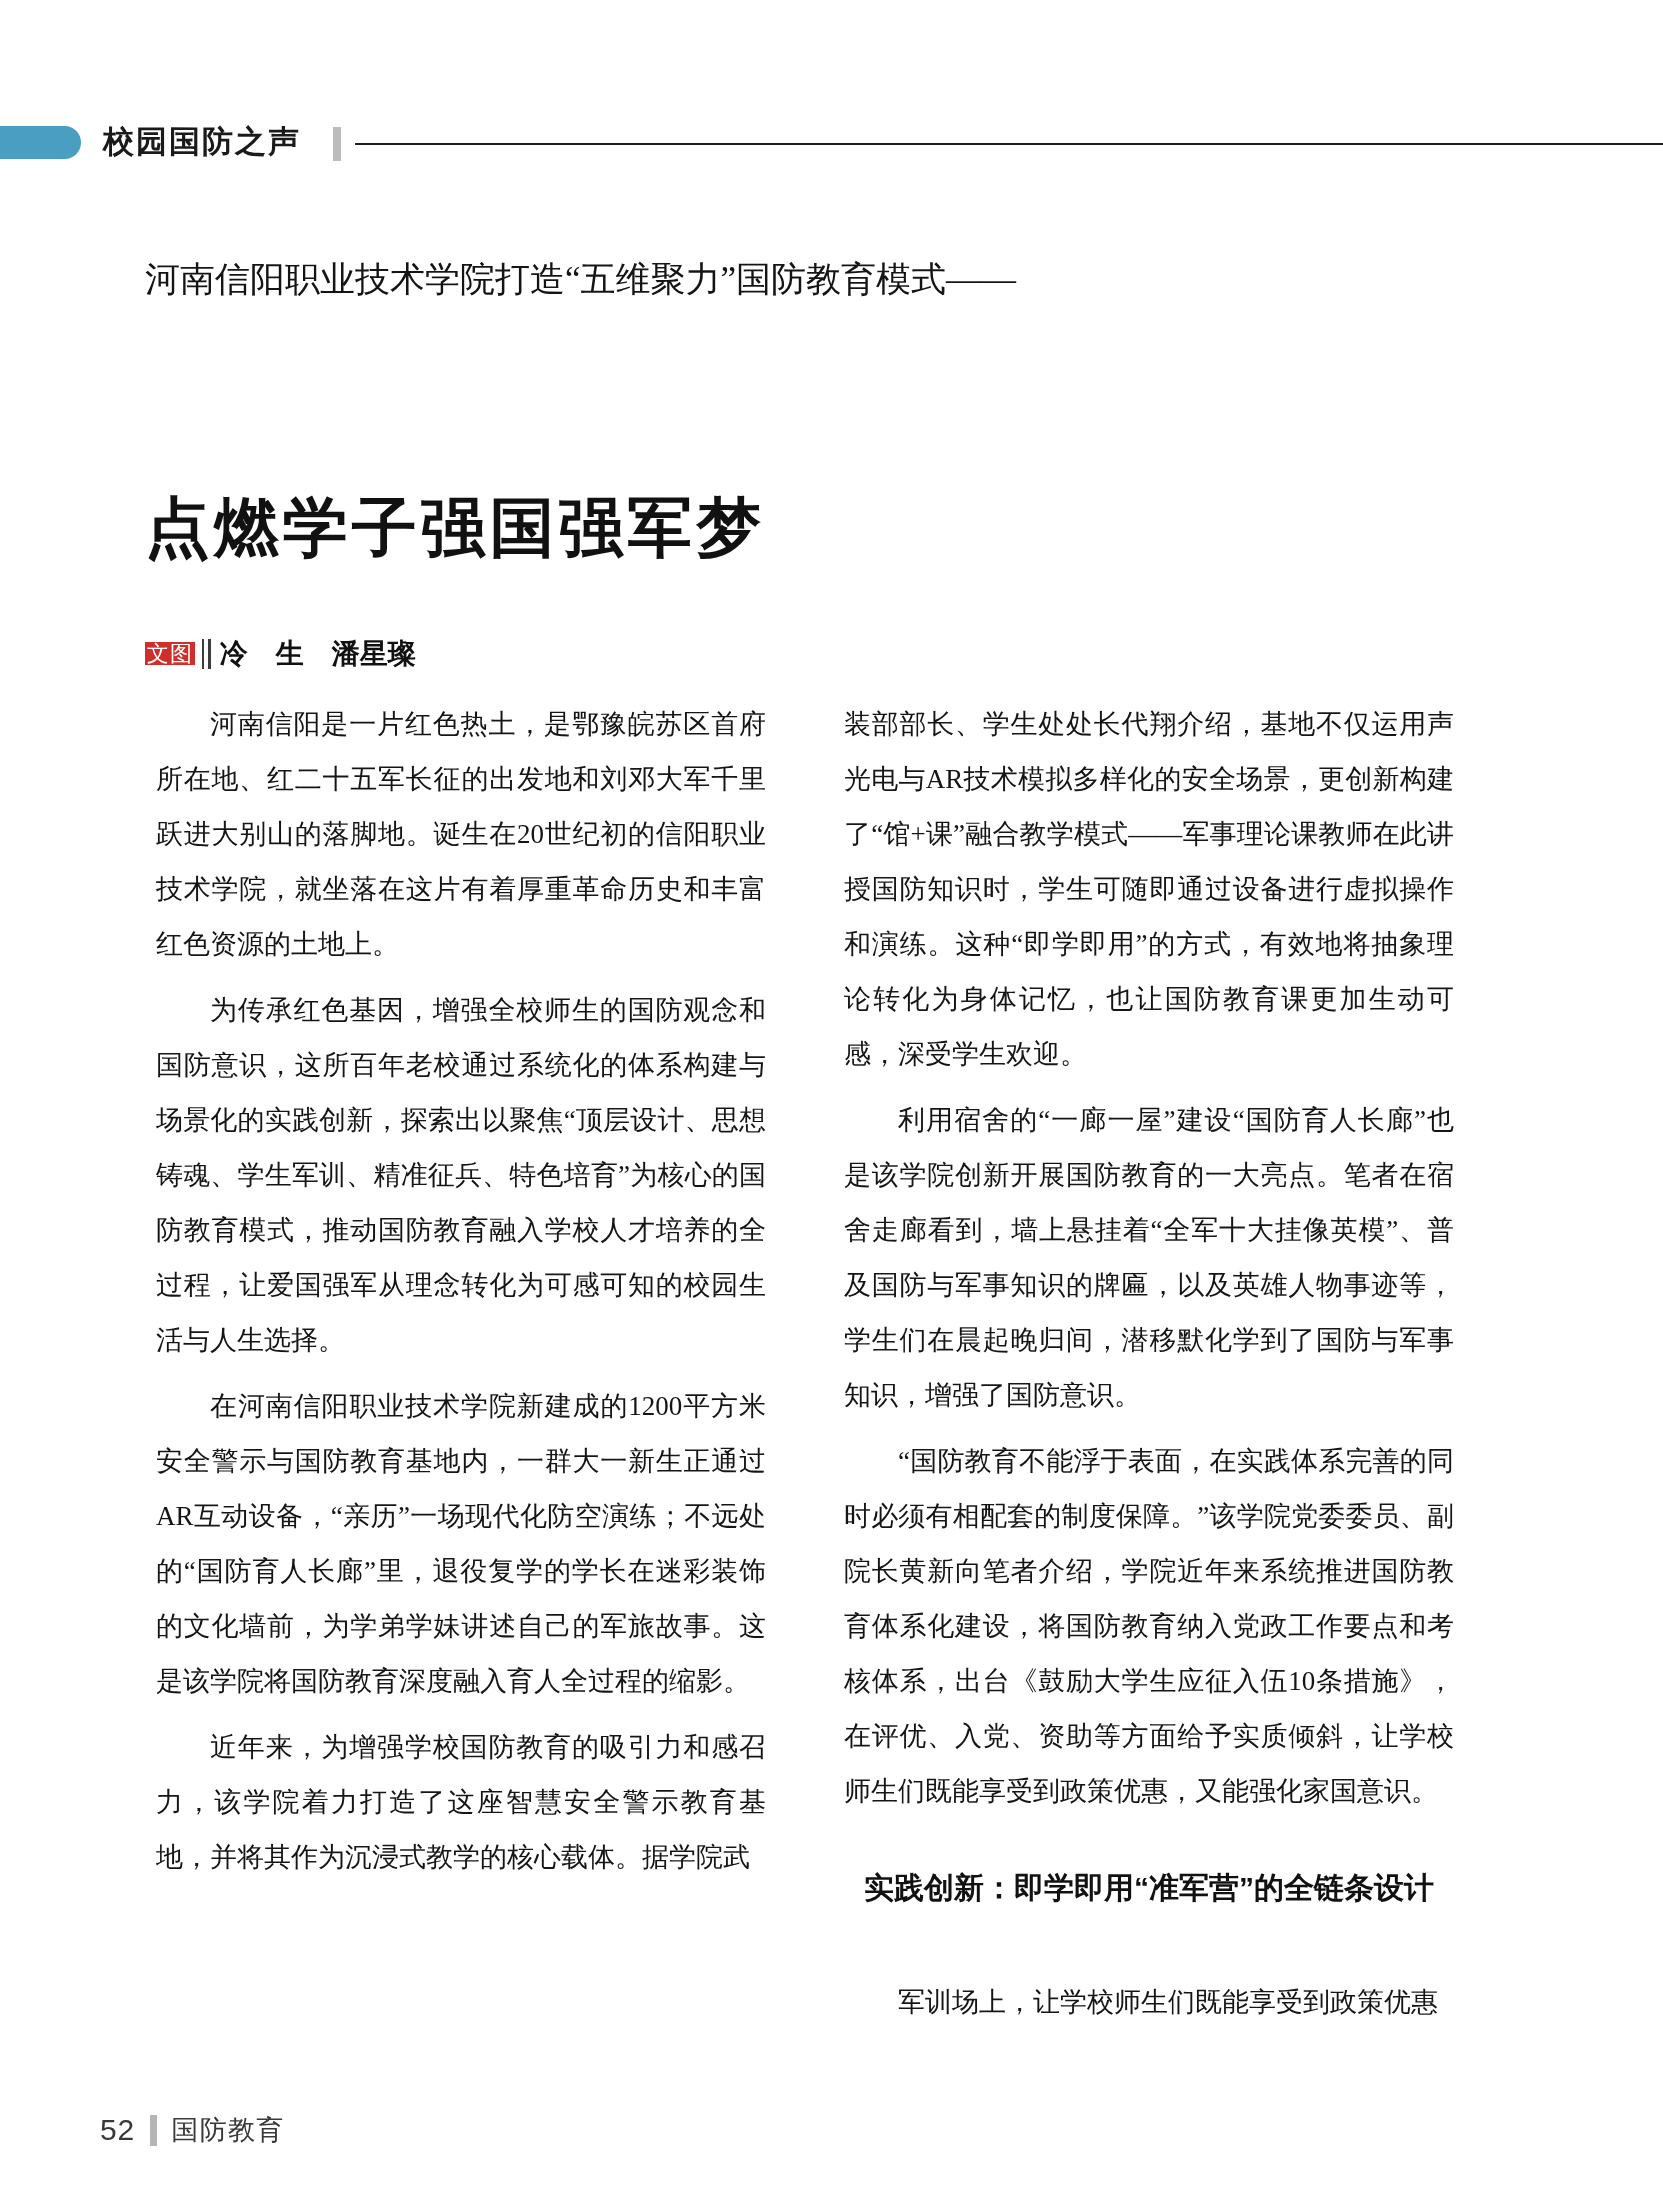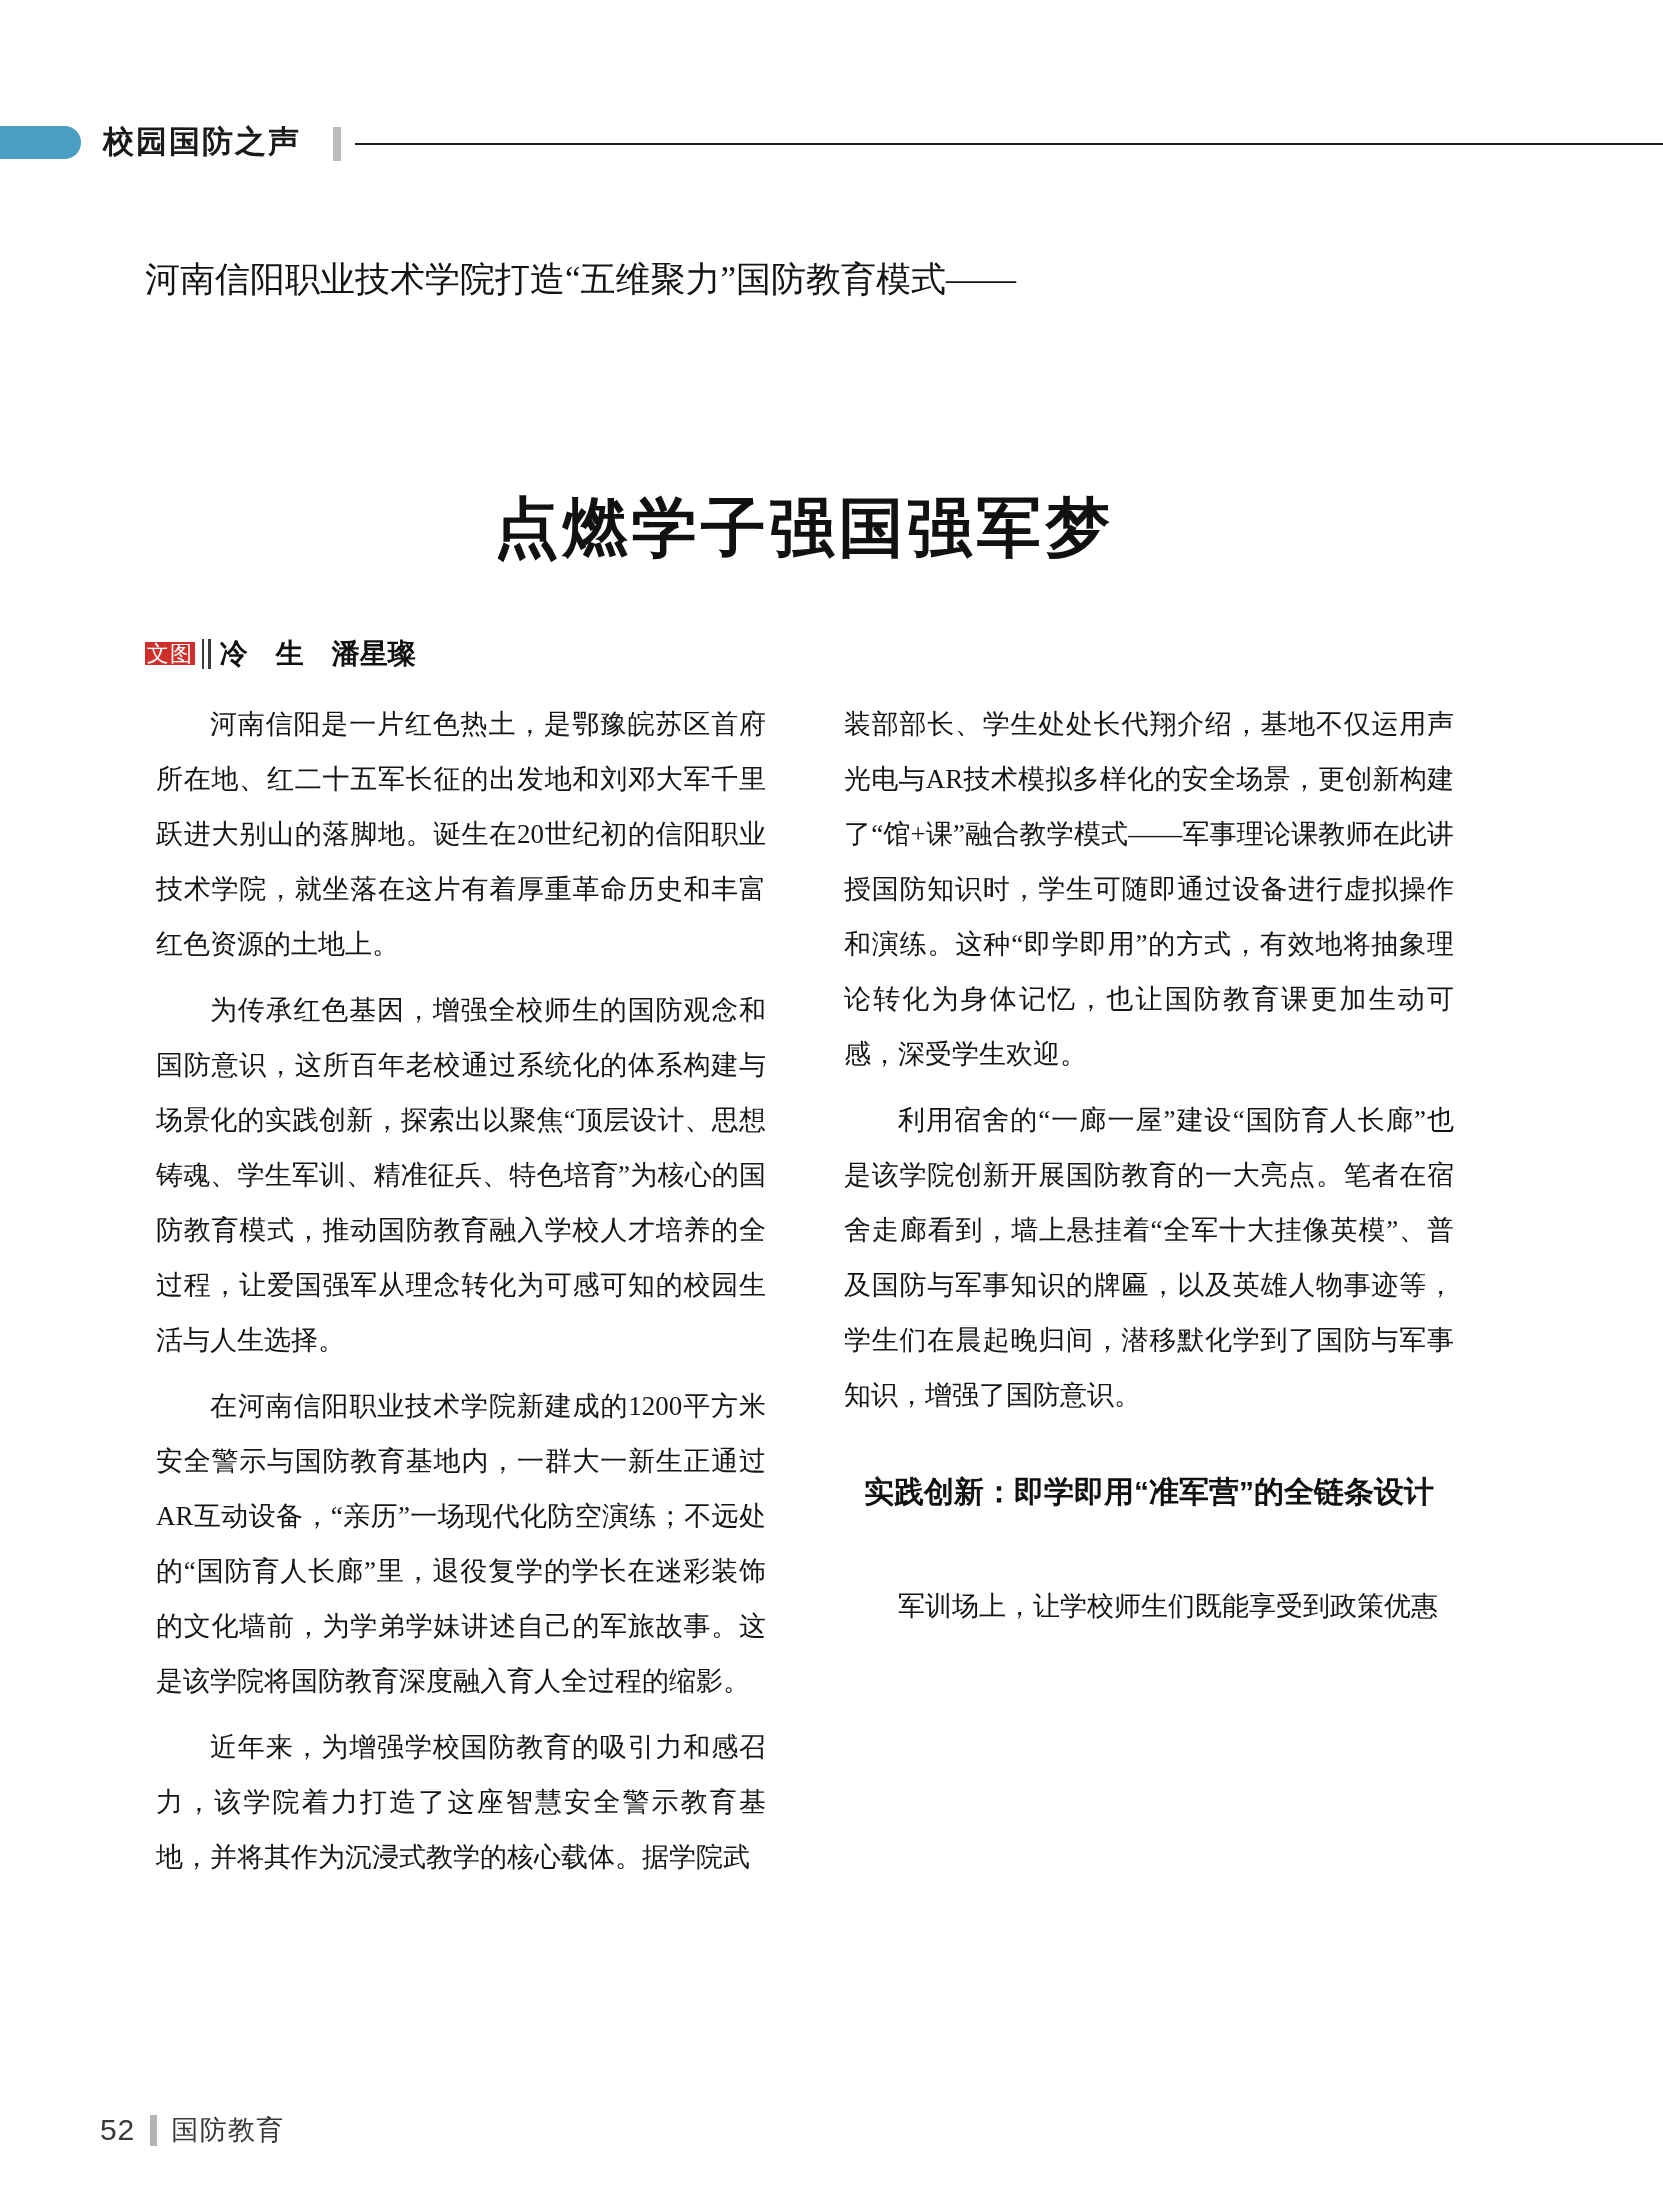--- a/index.html
+++ b/index.html
@@ -30,21 +30,20 @@
   .header-rule{
     position:absolute;left:355px;top:143px;width:1309px;height:2px;background:#1f1f1f;
   }
   
   .kicker{
     position:absolute;left:145px;top:257px;width:1318px;
     font-size:35px;color:#141414;line-height:46px;white-space:nowrap;
   }
   .main-title{
     position:absolute;left:145px;top:444px;width:1318px;
-    text-align:center;
     font-family:"Liberation Sans","DejaVu Sans",sans-serif;
     font-weight:bold;font-size:65px;letter-spacing:3.9px;color:#111111;
     line-height:79px;white-space:nowrap;
   }
   
   .byline{
     position:absolute;left:145px;top:637px;height:33px;
     display:flex;align-items:center;
   }
   .byline-tag{
@@ -111,20 +110,21 @@
   <div class="col col-left">
     <p>河南信阳是一片红色热土，是鄂豫皖苏区首府所在地、红二十五军长征的出发地和刘邓大军千里跃进大别山的落脚地。诞生在20世纪初的信阳职业技术学院，就坐落在这片有着厚重革命历史和丰富红色资源的土地上。</p>
     <p>为传承红色基因，增强全校师生的国防观念和国防意识，这所百年老校通过系统化的体系构建与场景化的实践创新，探索出以聚焦“顶层设计、思想铸魂、学生军训、精准征兵、特色培育”为核心的国防教育模式，推动国防教育融入学校人才培养的全过程，让爱国强军从理念转化为可感可知的校园生活与人生选择。</p>
     <p>在河南信阳职业技术学院新建成的1200平方米安全警示与国防教育基地内，一群大一新生正通过AR互动设备，“亲历”一场现代化防空演练；不远处的“国防育人长廊”里，退役复学的学长在迷彩装饰的文化墙前，为学弟学妹讲述自己的军旅故事。这是该学院将国防教育深度融入育人全过程的缩影。</p>
     <p>近年来，为增强学校国防教育的吸引力和感召力，该学院着力打造了这座智慧安全警示教育基地，并将其作为沉浸式教学的核心载体。据学院武</p>
   </div>
 
   <div class="col col-right">
     <p class="noindent">装部部长、学生处处长代翔介绍，基地不仅运用声光电与AR技术模拟多样化的安全场景，更创新构建了“馆+课”融合教学模式——军事理论课教师在此讲授国防知识时，学生可随即通过设备进行虚拟操作和演练。这种“即学即用”的方式，有效地将抽象理论转化为身体记忆，也让国防教育课更加生动可感，深受学生欢迎。</p>
     <p>利用宿舍的“一廊一屋”建设“国防育人长廊”也是该学院创新开展国防教育的一大亮点。笔者在宿舍走廊看到，墙上悬挂着“全军十大挂像英模”、普及国防与军事知识的牌匾，以及英雄人物事迹等，学生们在晨起晚归间，潜移默化学到了国防与军事知识，增强了国防意识。</p>
+    <p>“国防教育不能浮于表面，在实践体系完善的同时必须有相配套的制度保障。”该学院党委委员、副院长黄新向笔者介绍，学院近年来系统推进国防教育体系化建设，将国防教育纳入党政工作要点和考核体系，出台《鼓励大学生应征入伍10条措施》，在评优、入党、资助等方面给予实质倾斜，让学校师生们既能享受到政策优惠，又能强化家国意识。</p>
     <h3>实践创新：即学即用“准军营”的全链条设计</h3>
     <p>军训场上，让学校师生们既能享受到政策优惠</p>
   </div>
 
   <div class="footer">
     <span class="page-num">52</span>
     <span class="foot-bar"></span>
     <span class="foot-section">国防教育</span>
   </div>
 

